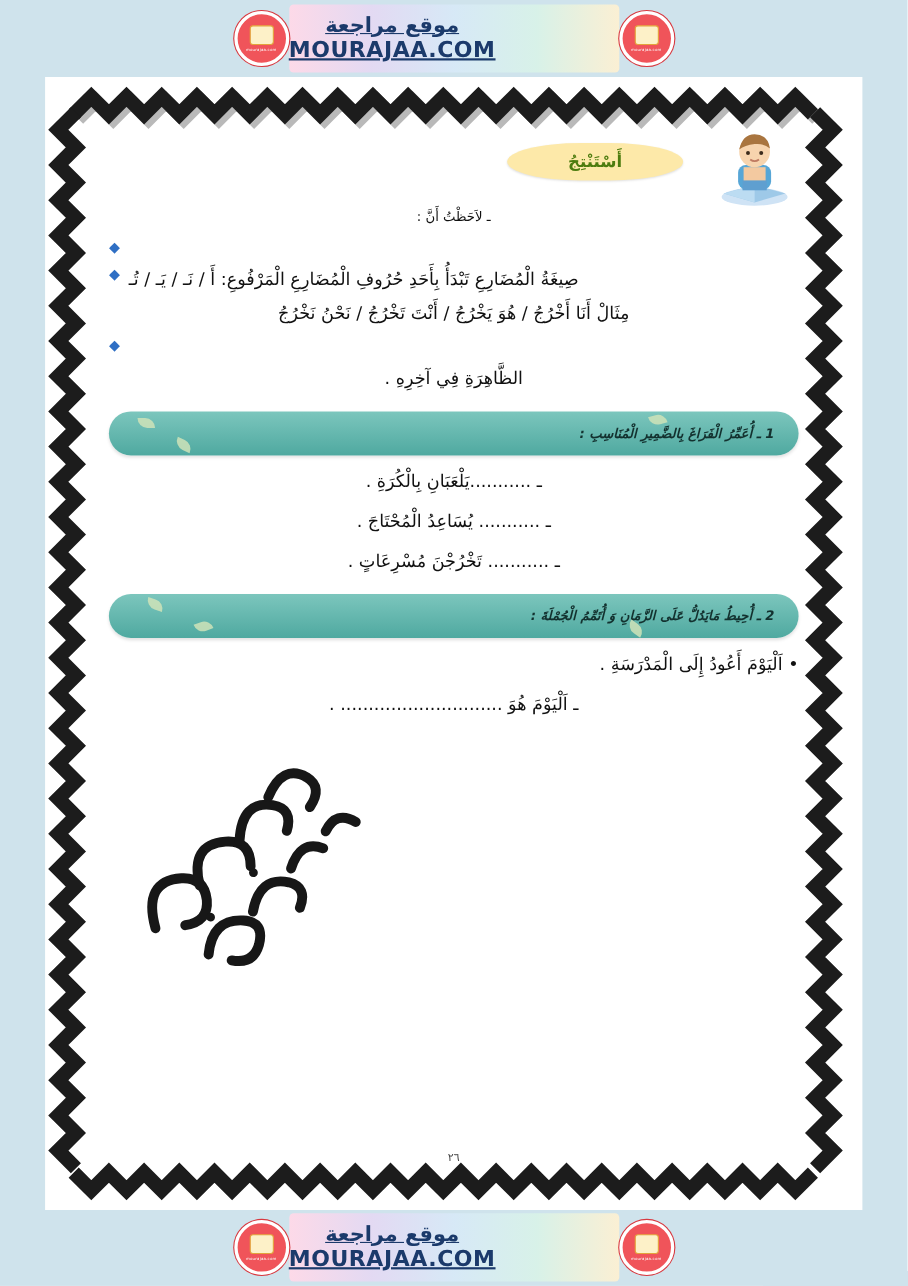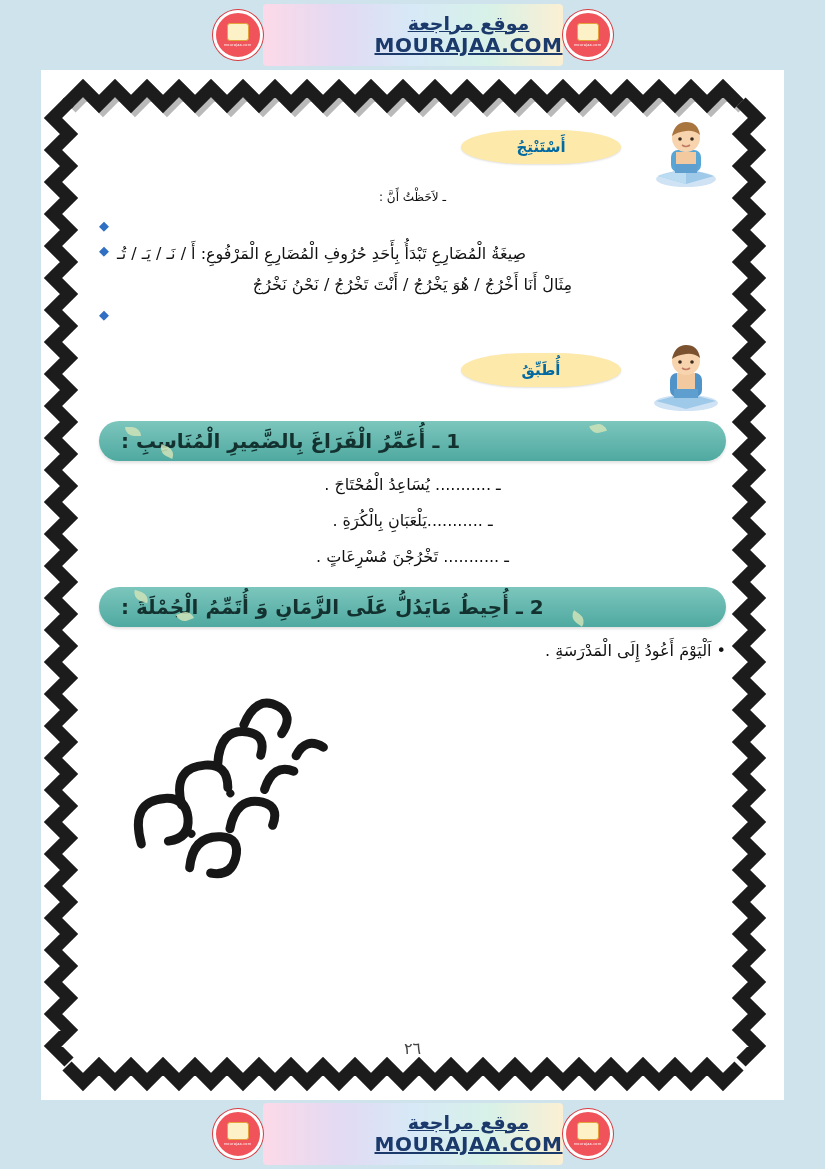--- a/index.html
+++ b/index.html
@@ -7,21 +7,21 @@
     width:825px;height:1169px;
     background:#cfe3ec;
     font-family:"DejaVu Sans","Liberation Sans",sans-serif;
     overflow:hidden;
     position:relative;
   }
   
   .banner{
     position:absolute;left:50%;transform:translateX(-50%);
     width:300px;height:62px;
-    display:flex;align-items:center;justify-content:flex-start;
+    display:flex;align-items:center;justify-content:flex-end;
     border-radius:6px;
   }
   .banner .grad{
     position:absolute;inset:0;
     background:linear-gradient(90deg,#ffd9e8 0%,#e4d9f3 25%,#d7e9f7 50%,#d8f2e8 75%,#fdf0d2 100%);
     border-radius:4px;
     opacity:.95;
   }
   .banner-text{
     position:relative;z-index:3;text-align:center;line-height:1.15;
@@ -69,21 +69,21 @@
     color:#111;
   }
 
   
   .head-row{position:relative;height:62px;}
   .pill{
     position:absolute;right:105px;top:8px;
     background:#fde9a9;
     width:160px;height:34px;border-radius:50%/60%;
     display:flex;align-items:center;justify-content:center;
-    font-size:15px;font-weight:bold;color:#0369a1;
+    font-size:15px;font-weight:bold;color:#4d7c0f;
     box-shadow:0 1px 2px rgba(0,0,0,.12);
   }
   .kid{position:absolute;right:-8px;top:-6px;width:96px;height:74px;}
 
   .line{
     font-size:16px;
     line-height:1.9;
     text-align:center;
     margin:2px 0;
     white-space:nowrap;
@@ -97,37 +97,38 @@
   }
   .intro{font-size:12px;margin:6px 0 10px;text-align:center;}
 
   
   .bar{
     position:relative;
     margin:14px 0 8px;
     height:40px;
     border-radius:20px;
     background:linear-gradient(180deg,#7cc6bd 0%,#4fa9a0 100%);
-    display:flex;align-items:center;justify-content:flex-end;
+    display:flex;align-items:center;justify-content:flex-start;
     padding:0 22px;
-    font-size:20px;font-weight:bold;color:#13312f;
+    font-size:12px;font-weight:bold;color:#13312f;
     box-shadow:0 2px 3px rgba(0,0,0,.12);
+    font-style:italic;
   }
   .leaf{position:absolute;width:16px;height:9px;background:#cfe3b8;border-radius:0 10px 0 10px;opacity:.85;}
 
   .blank-line{
     text-align:center;font-size:16px;line-height:2.0;margin:4px 0;
     white-space:nowrap;
   }
   .example{
     text-align:right;font-size:16px;line-height:2.0;margin:4px 0;
   }
   .page-num{
     position:absolute;left:0;right:0;bottom:2px;text-align:center;
-    font-size:16px;color:#444;
+    font-size:10px;color:#444;
   }
   
   .scribble{
     position:absolute;
     left:55px;top:560px;
     width:330px;height:320px;
     pointer-events:none;
     z-index:9;
   }
 </style>
@@ -196,54 +197,41 @@
 
     <div class="bullet-line">
       <span>صِيغَةُ الْمُضَارِعِ تَبْدَأُ بِأَحَدِ حُرُوفِ الْمُضَارِعِ الْمَرْفُوعِ: أَ / نَـ / يَـ / تُـ</span>
       <span class="diamond">◆</span>
     </div>
     <div class="line">مِثَالْ أَنَا أَخْرُجُ  /  هُوَ يَخْرُجُ  /  أَنْتَ تَخْرُجُ  /  نَحْنُ نَخْرُجُ</div>
 
     <div class="bullet-line">
       <span class="diamond">◆</span>
     </div>
-
-    <div class="head-row" style="margin-top:18px">
-      <svg class="kid" viewBox="0 0 96 74">
-        <ellipse cx="48" cy="64" rx="32" ry="8" fill="#cfe3f5"></ellipse>
-        <path d="M18 62 L48 54 L78 62 L48 70 Z" fill="#9ec9e8"></path>
-        <rect x="32" y="34" width="32" height="24" rx="7" fill="#4f93c9"></rect>
-        <rect x="39" y="34" width="18" height="20" fill="#f3c9a0"></rect>
-        <rect x="36" y="50" width="24" height="9" fill="#5f9fd0"></rect>
-        <circle cx="48" cy="22" r="14" fill="#f7d4ae"></circle>
-        <path d="M34 20 q3-14 14-14 q12 0 14 13 q-6-5-14-4 q-9 1-14 5z" fill="#7a5230"></path>
-        <circle cx="42" cy="23" r="1.8" fill="#3b2b1c"></circle>
-        <circle cx="54" cy="23" r="1.8" fill="#3b2b1c"></circle>
-        <path d="M44 29 q4 3 8 0" stroke="#c07b62" stroke-width="1.6" fill="none"></path>
-      </svg>
-      <div class="pill">أُطَبِّقُ</div>
-    </div>
+    <div class="line" style="text-align:center">الظَّاهِرَةِ فِي آخِرِهِ .</div>
+
 
     <div class="bar">
       <span class="leaf" style="left:26px;top:6px;"></span>
       <span class="leaf" style="left:60px;bottom:5px;transform:rotate(25deg);"></span>
       <span class="leaf" style="right:120px;top:3px;transform:rotate(-15deg);"></span>
       <span>1 ـ أُعَمِّرُ الْفَرَاغَ بِالضَّمِيرِ الْمُنَاسِبِ :</span>
     </div>
+    <div class="blank-line">ـ ...........يَلْعَبَانِ بِالْكُرَةِ .</div>
     <div class="blank-line">ـ ........... يُسَاعِدُ الْمُحْتَاجَ .</div>
-    <div class="blank-line">ـ ...........يَلْعَبَانِ بِالْكُرَةِ .</div>
     <div class="blank-line">ـ ........... تَخْرُجْنَ مُسْرِعَاتٍ .</div>
 
     <div class="bar">
       <span class="leaf" style="left:34px;top:5px;transform:rotate(18deg);"></span>
       <span class="leaf" style="left:78px;bottom:6px;transform:rotate(-20deg);"></span>
       <span class="leaf" style="right:140px;bottom:4px;transform:rotate(35deg);"></span>
       <span>2 ـ أُحِيطُ مَايَدُلُّ عَلَى الزَّمَانِ وَ أُتَمِّمُ الْجُمْلَةَ :</span>
     </div>
     <div class="example">• اَلْيَوْمَ أَعُودُ إِلَى الْمَدْرَسَةِ .</div>
+    <div class="blank-line">ـ اَلْيَوْمَ هُوَ ............................. .</div>
 
     <div class="page-num">٢٦</div>
   </div>
 
   <svg class="scribble" viewBox="0 0 330 320">
     <g stroke="#171717" stroke-width="9" fill="none" stroke-linecap="round" stroke-linejoin="round" transform="rotate(-42 165 160)">
       <path d="M40 120 q20-40 48-18 q16 13 4 30 q-12 16-30 4"></path>
       <path d="M96 118 q18-34 44-14 q18 14 2 32"></path>
       <path d="M150 112 q26-26 44-4 q12 15-6 26"></path>
       <path d="M196 100 q30-14 38 10 q5 17-16 22"></path>

